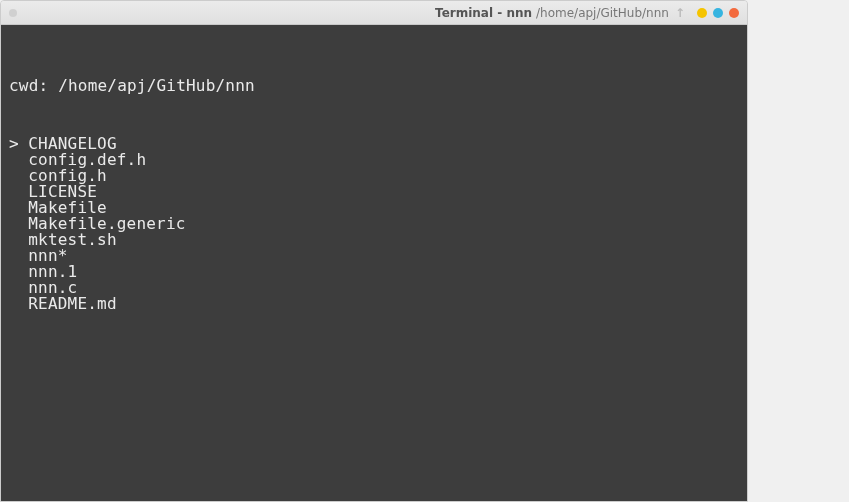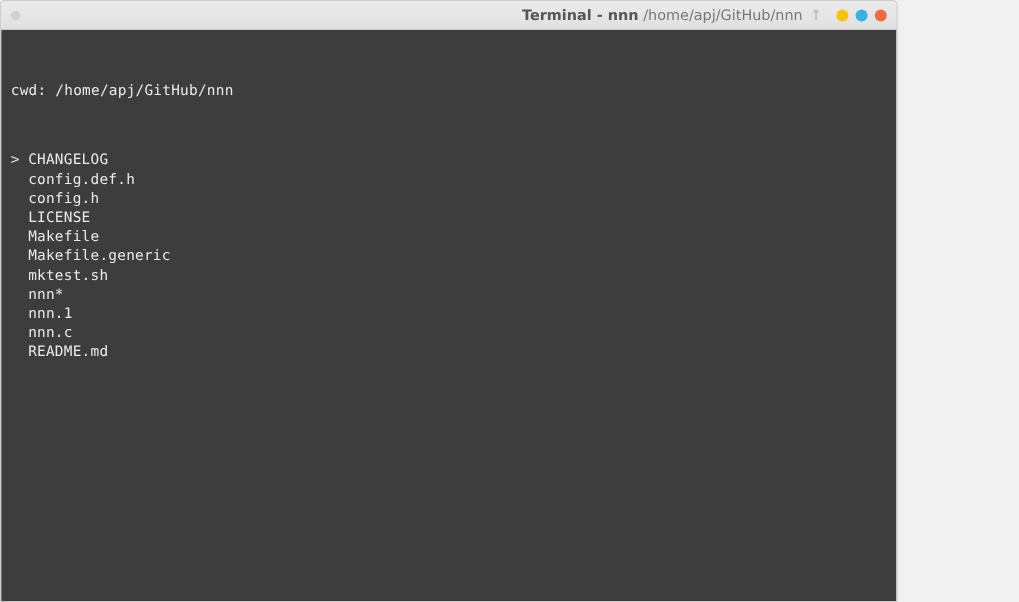--- a/index.html
+++ b/index.html
@@ -44,23 +44,23 @@
       width: 10px; height: 10px; border-radius: 50%;
       margin-left: 6px; display: inline-block;
     }
     .winbtn.min  { background: #f5c400; }
     .winbtn.max  { background: #36b4e0; }
     .winbtn.close{ background: #f36a3e; }
     .terminal {
       flex: 1;
       background: #3d3d3d;
       color: #eaeaea;
-      font-size: 12px;
+      font-size: 16px;
       line-height: 16px;
-      padding: 10px 8px;
+      padding: 21px 8px;
       white-space: pre;
       letter-spacing: 0.2px;
     }
     .cwd-line { margin-bottom: 10px; }
     .file-row { height: 16px; }
     .caret-col { display: inline-block; width: 2ch; }
   </style>
 </head>
 <body>
 

